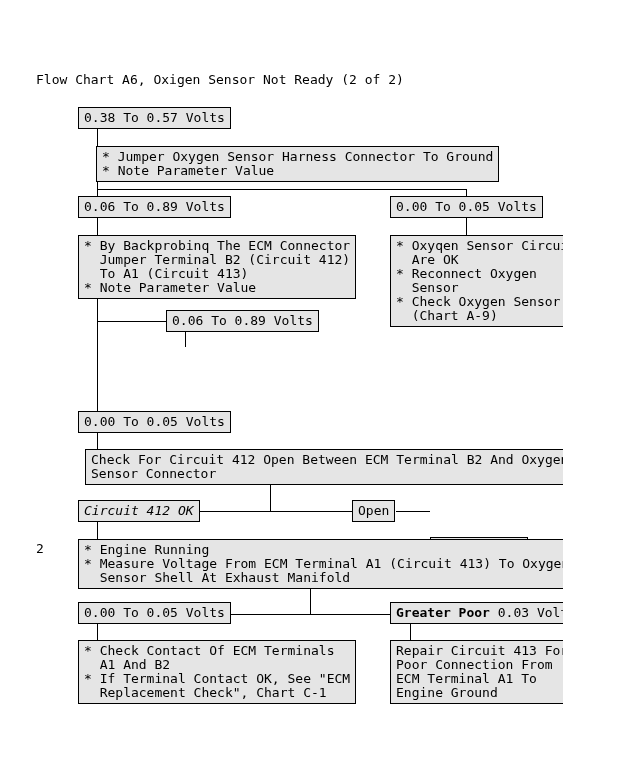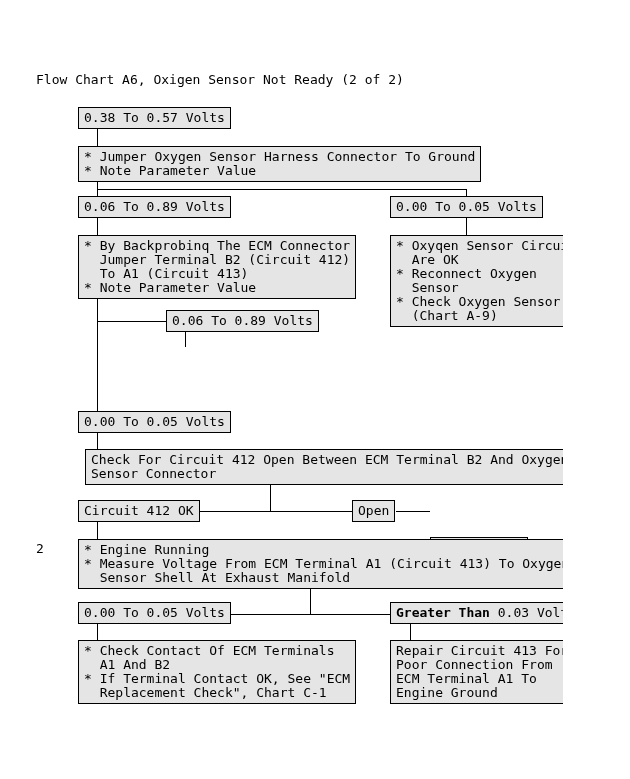--- a/index.html
+++ b/index.html
@@ -36,21 +36,21 @@
 <body>
 
 <div id="canvas">
 
   <div class="title" style="left:36px; top:73px;">Flow Chart A6, Oxigen Sensor Not Ready (2 of 2)</div>
 
   <div class="page-num" style="left:36px; top:542px;">2</div>
 
   <div class="box" style="left:78px; top:107px;">0.38 To 0.57 Volts</div>
 
-  <div class="box" style="left:78px; top:146px;">* Jumper Oxygen Sensor Harness Connector To Ground
+  <div class="box" style="left:96px; top:146px;">* Jumper Oxygen Sensor Harness Connector To Ground
 * Note Parameter Value</div>
 
   <div class="box" style="left:78px; top:196px;">0.06 To 0.89 Volts</div>
 
   <div class="box" style="left:390px; top:196px;">0.00 To 0.05 Volts</div>
 
   <div class="box" style="left:78px; top:235px;">* By Backprobinq The ECM Connector
   Jumper Terminal B2 (Circuit 412)
   To A1 (Circuit 413)
 * Note Parameter Value</div>
@@ -63,33 +63,33 @@
   (Chart A-9)</div>
 
   <div class="box" style="left:166px; top:310px;">0.06 To 0.89 Volts</div>
 
 
   <div class="box" style="left:78px; top:411px;">0.00 To 0.05 Volts</div>
 
   <div class="box" style="left:78px; top:449px;margin-left:7px;">Check For Circuit 412 Open Between ECM Terminal B2 And Oxygen
 Sensor Connector</div>
 
-  <div class="box" style="left:78px; top:500px;">Circuit 412 OK</div>
+  <div class="box" style="left:78px; top:500px;font-style:italic;">Circuit 412 OK</div>
 
   <div class="box" style="left:352px; top:500px;">Open</div>
 
   <div class="box" style="left:430px; top:500px;margin-top:37px;">Repair Open</div>
 
   <div class="box" style="left:78px; top:539px;">* Engine Running
 * Measure Voltage From ECM Terminal A1 (Circuit 413) To Oxygen
   Sensor Shell At Exhaust Manifold</div>
 
   <div class="box" style="left:78px; top:602px;">0.00 To 0.05 Volts</div>
 
-  <div class="box" style="left:390px; top:602px;"><span class="bold">Greater Than</span><span> 0.03 Volts</span></div>
+  <div class="box" style="left:390px; top:602px;"><span class="bold">Greater Poor</span><span> 0.03 Volts</span></div>
 
   <div class="box" style="left:78px; top:640px;">* Check Contact Of ECM Terminals
   A1 And B2
 * If Terminal Contact OK, See "ECM
   Replacement Check", Chart C-1</div>
 
   <div class="box" style="left:390px; top:640px;">Repair Circuit 413 For
 Poor Connection From
 ECM Terminal A1 To
 Engine Ground</div>

